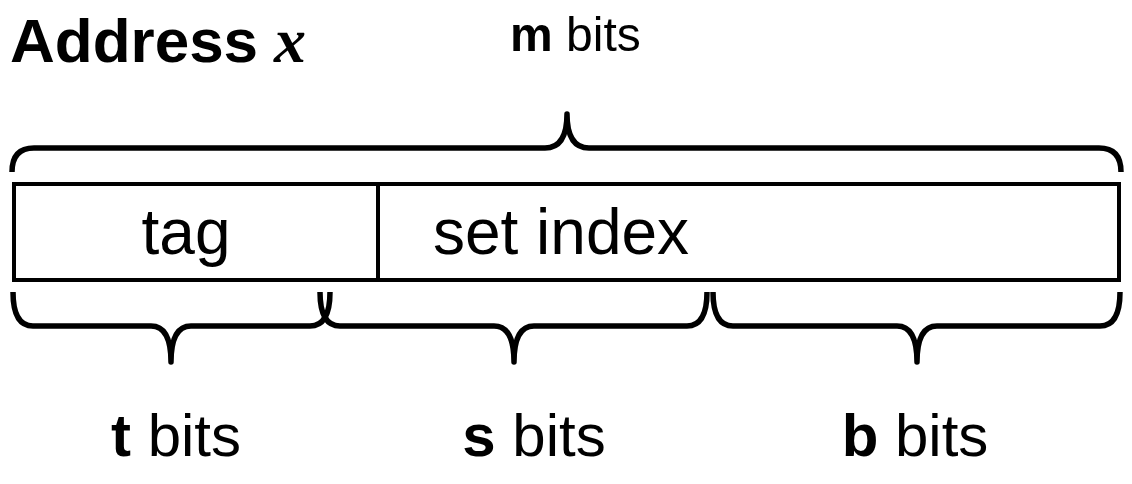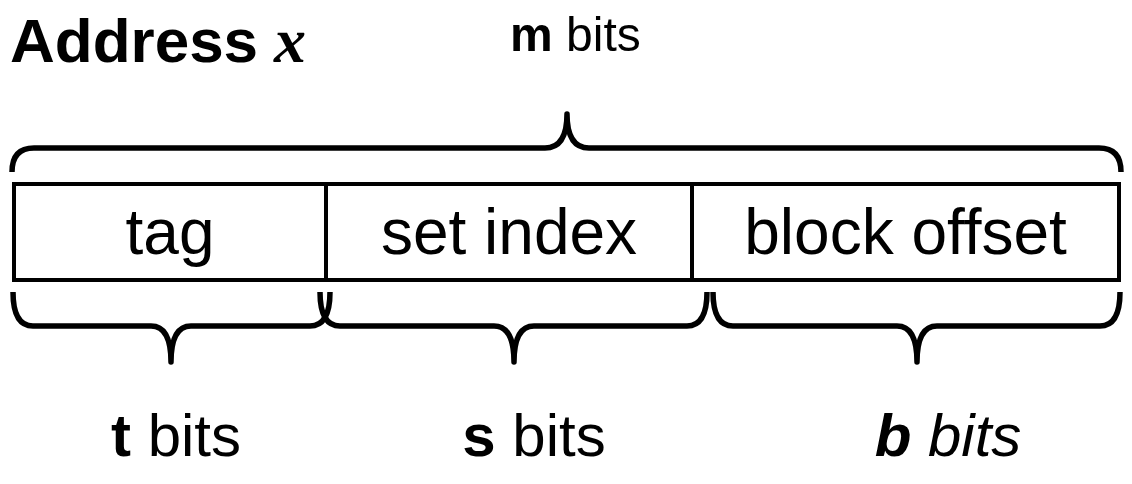--- a/index.html
+++ b/index.html
@@ -74,37 +74,37 @@
   }
   .addr-cell {
     display: flex;
     align-items: center;
     justify-content: center;
     font-size: 64px;
     line-height: 1;
     box-sizing: border-box;
     white-space: nowrap;
   }
-  .addr-cell.tag   { width: 308px; border-radius: 27px; }
-  .addr-cell.set   { width: 366px; border-left: 4px solid #000000; }
+  .addr-cell.tag   { width: 340px; border-radius: 27px; }
+  .addr-cell.set   { width: 366px; border-left: 4px solid #000000; margin-left: 20px; }
   .addr-cell.blk   { flex: 1; border-left: 4px solid #000000; }
 
   
   .bit-label {
     position: absolute;
     top: 406px;
     transform: translateX(-50%);
     font-size: 60px;
     line-height: 1;
     white-space: nowrap;
   }
   .bit-label b { font-weight: bold; }
   .bit-label.t { left: 176px; }
   .bit-label.s { left: 526px; margin-left: 8px; }
-  .bit-label.b { left: 948px; font-style: italic; }
+  .bit-label.b { left: 915px; }
 </style>
 </head>
 <body>
 
 <div class="canvas">
 
   <div class="title">
     <span>Address</span><span class="title-var">x</span>
   </div>
 
@@ -127,23 +127,20 @@
              Q 917,326 937,326 L 1100,326 Q 1120,326 1120,292"></path>
   </svg>
 
   <div class="addr-box">
     <div class="addr-cell tag">
       <span>tag</span>
     </div>
     <div class="addr-cell set">
       <span>set index</span>
     </div>
-    <div class="addr-cell blk">
-      <span>block offset</span>
-    </div>
   </div>
 
   <div class="bit-label t">
     <b>t</b><span> bits</span>
   </div>
   <div class="bit-label s">
     <b>s</b><span> bits</span>
   </div>
   <div class="bit-label b">
     <b>b</b><span> bits</span>

